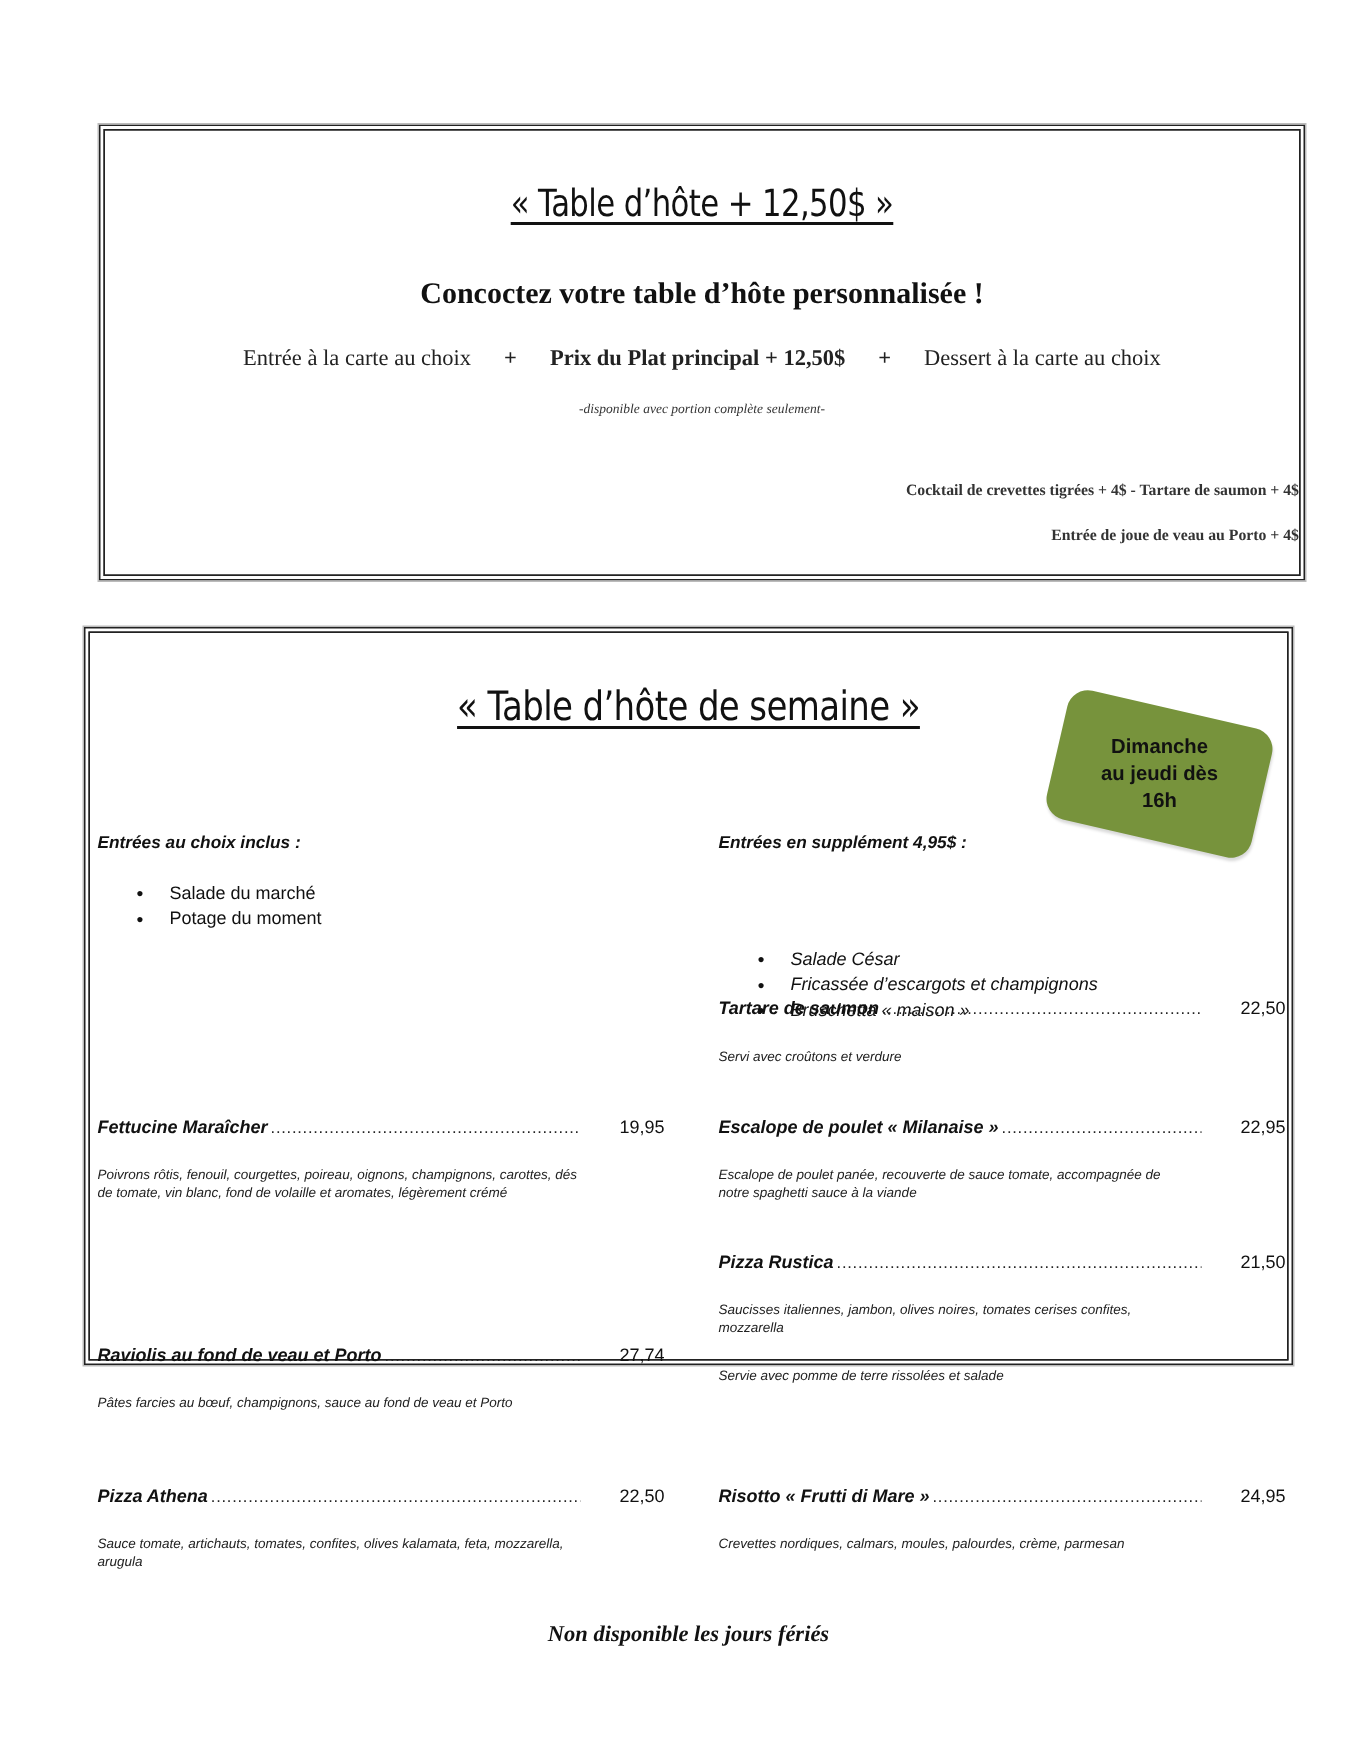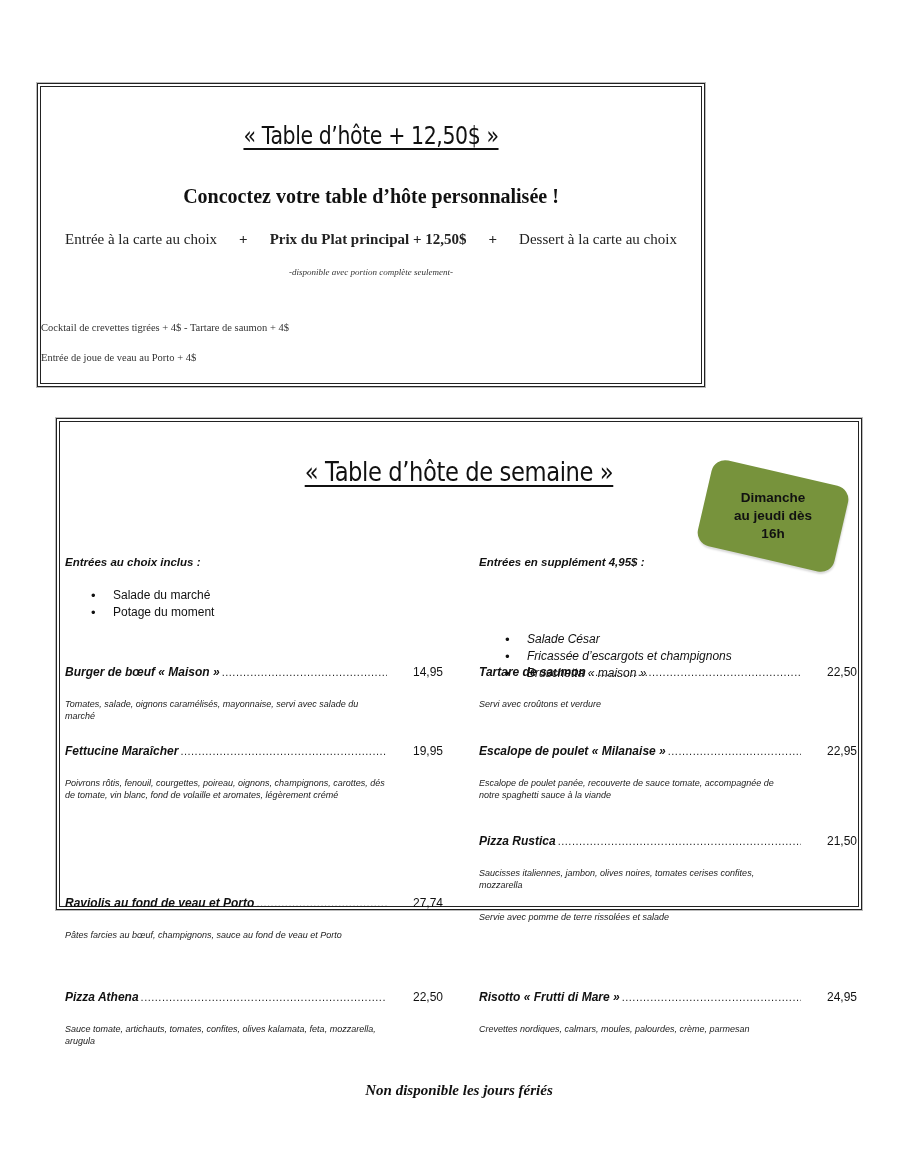--- a/index.html
+++ b/index.html
@@ -15,21 +15,21 @@
     }
     .box::before {
       content: "";
       position: absolute;
       inset: -1px;
       border: 1px solid #222;
       pointer-events: none;
     }
 
     
-    #box1 { left: 37px; top: 83px; width: 668px; height: 304px; }
+    #box1 { left: 66px; top: 83px; width: 804px; height: 304px; }
     .title-script {
       position: absolute; left: 0; right: 0;
       text-align: center;
       font-family: "DejaVu Sans", sans-serif;
       font-weight: normal;
       text-decoration: underline;
       text-decoration-thickness: 2px;
       text-underline-offset: 4px;
       letter-spacing: -0.5px;
       color: #111;
@@ -50,22 +50,22 @@
     }
     .formula .plus { font-weight: bold; margin: 0 22px; }
     .formula .main { font-weight: bold; }
     .note {
       position: absolute; left: 0; right: 0; top: 180px;
       text-align: center; font-family: "Liberation Serif", serif;
       font-style: italic; font-size: 9px; color: #333;
     }
     .addon {
       position: absolute; left: 0; right: 0;
-      text-align: left; font-family: "Liberation Serif", serif;
-      font-size: 10.5px; color: #333;
+      text-align: right; font-family: "Liberation Serif", serif;
+      font-size: 10.5px; color: #333; font-weight: bold;
     }
     .addon.a1 { top: 235px; }
     .addon.a2 { top: 265px; }
 
     
     #box2 { left: 56px; top: 418px; width: 806px; height: 492px; }
     #box2 .title-script { top: 34px; font-size: 27px; transform: scaleX(0.84); }
 
     .badge {
       position: absolute; left: 643px; top: 50px;
@@ -163,28 +163,20 @@
     <li>Potage du moment</li>
   </ul>
 
   <div class="section-head sh-right">Entrées en supplément  4,95$ :</div>
   <ul class="bullets bl-right">
     <li>Salade César</li>
     <li>Fricassée d’escargots et champignons</li>
     <li>Bruschetta « maison »</li>
   </ul>
 
-  <div class="dish dish-left" style="top:243px;">
-    <div class="dish-row">
-        <span class="dish-name"> Burger de bœuf « Maison »</span>
-        <span class="dish-dots"></span>
-        <span class="dish-price">14,95</span>
-      </div>
-    <div class="dish-desc">Tomates, salade, oignons caramélisés, mayonnaise, servi avec salade du marché</div>
-  </div>
   <div class="dish dish-left" style="top:322px;">
     <div class="dish-row">
         <span class="dish-name">Fettucine Maraîcher</span>
         <span class="dish-dots"></span>
         <span class="dish-price">19,95</span>
       </div>
     <div class="dish-desc">Poivrons rôtis, fenouil, courgettes, poireau, oignons, champignons, carottes, dés de tomate, vin blanc, fond de volaille et aromates, légèrement crémé</div>
   </div>
   <div class="dish dish-left" style="top:474px;">
     <div class="dish-row">

